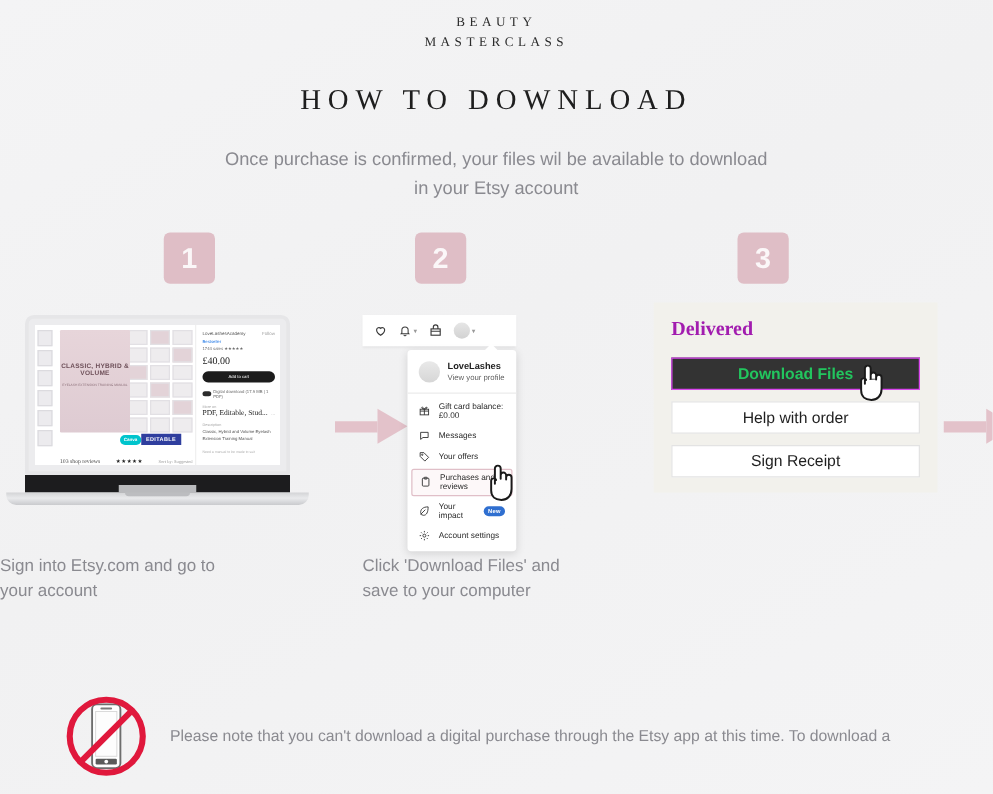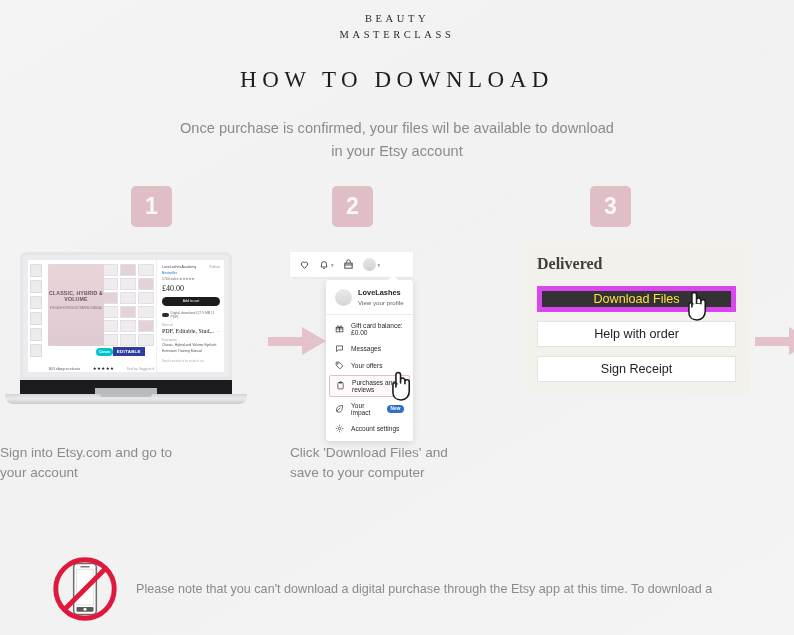--- a/index.html
+++ b/index.html
@@ -299,36 +299,36 @@
   .delivered {
     position: absolute;
     top: 56px; left: 10px;
     width: 227px; height: 152px;
     background: #f2f1ec;
     padding: 13px 14px 0;
   }
   .delivered h3 {
     font-family: "Liberation Serif", serif;
     font-size: 16px;
-    color: #404040;
+    color: #a21caf;
     font-weight: 700;
     margin-bottom: 13px;
   }
   .dl-btn {
     height: 26px;
     display:flex; align-items:center; justify-content:center;
     font-size: 12.6px;
     margin-bottom: 9px;
     position: relative;
   }
   .dl-btn.primary {
     background:#333333;
-    color:#fde047;
-    font-weight: 400;
-    border: 5px solid #d946ef;
+    color:#22c55e;
+    font-weight: 700;
+    border: 1px solid #d946ef;
   }
   .dl-btn.secondary {
     background:#fff;
     color:#1f1f1f;
     border: 1px solid #e3e3e3;
   }
 
   
   .captions {
     position: absolute;

